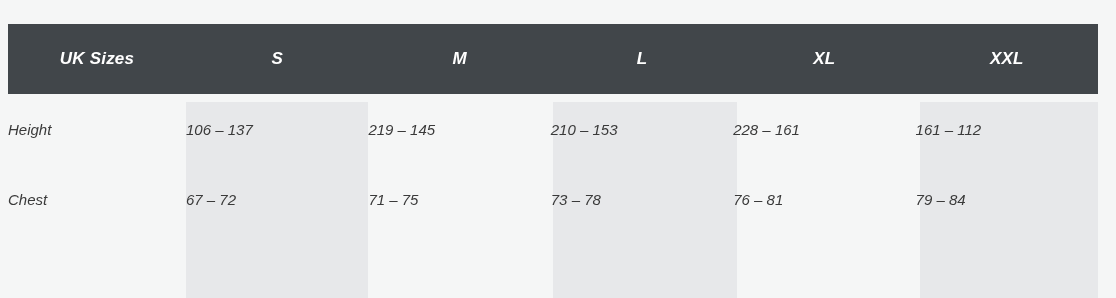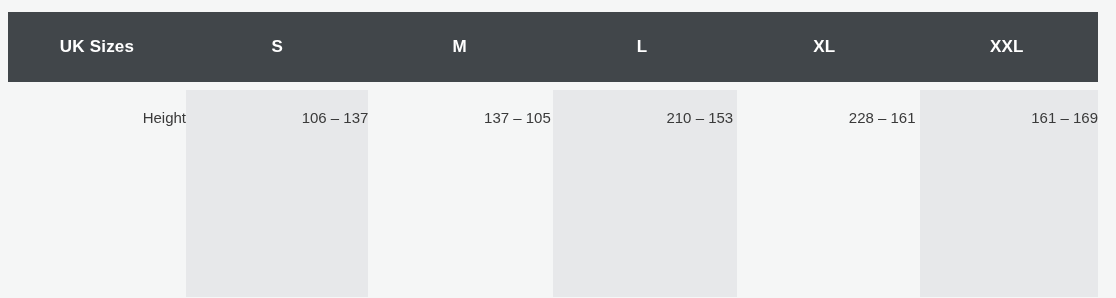--- a/index.html
+++ b/index.html
@@ -30,21 +30,22 @@
     z-index: 0;
   }
 
   table.size-table {
     position: relative;
     z-index: 1;
     border-collapse: collapse;
     table-layout: fixed;
     width: 1090px;
     margin-left: 8px;
-    margin-top: 12px;
+    margin-top: 24px;
+    font-style: italic;
   }
 
   table.size-table col.label-col { width: 178px; }
   table.size-table col.size-col  { width: 182.4px; }
 
   thead tr {
     background: #41464a;
   }
 
   thead th {
@@ -59,21 +60,21 @@
     border: 0;
   }
 
   thead th.label-head {
     font-size: 17px;
   }
 
   tbody td {
     height: 70px;
     padding: 0;
-    text-align: right;
+    text-align: left;
     vertical-align: middle;
     font-size: 15px;
     font-weight: normal;
     color: #3a3a3a;
     border: 0;
     background: transparent;
   }
 
   tbody td.row-label {
     color: #3a3a3a;
@@ -105,21 +106,29 @@
         <th>M</th>
         <th>L</th>
         <th>XL</th>
         <th>XXL</th>
       </tr>
     </thead>
     <tbody>
       <tr>
         <td class="row-label">Height</td>
         <td>106 – 137</td>
-        <td>137 – 105</td>
+        <td>219 – 145</td>
         <td>210 – 153</td>
         <td>228 – 161</td>
-        <td>161 – 169</td>
+        <td>161 – 112</td>
+      </tr>
+      <tr>
+        <td class="row-label">Chest</td>
+        <td>67 – 72</td>
+        <td>71 – 75</td>
+        <td>73 – 78</td>
+        <td>76 – 81</td>
+        <td>79 – 84</td>
       </tr>
     </tbody>
   </table>
 
 </div>
 
 </body></html>

